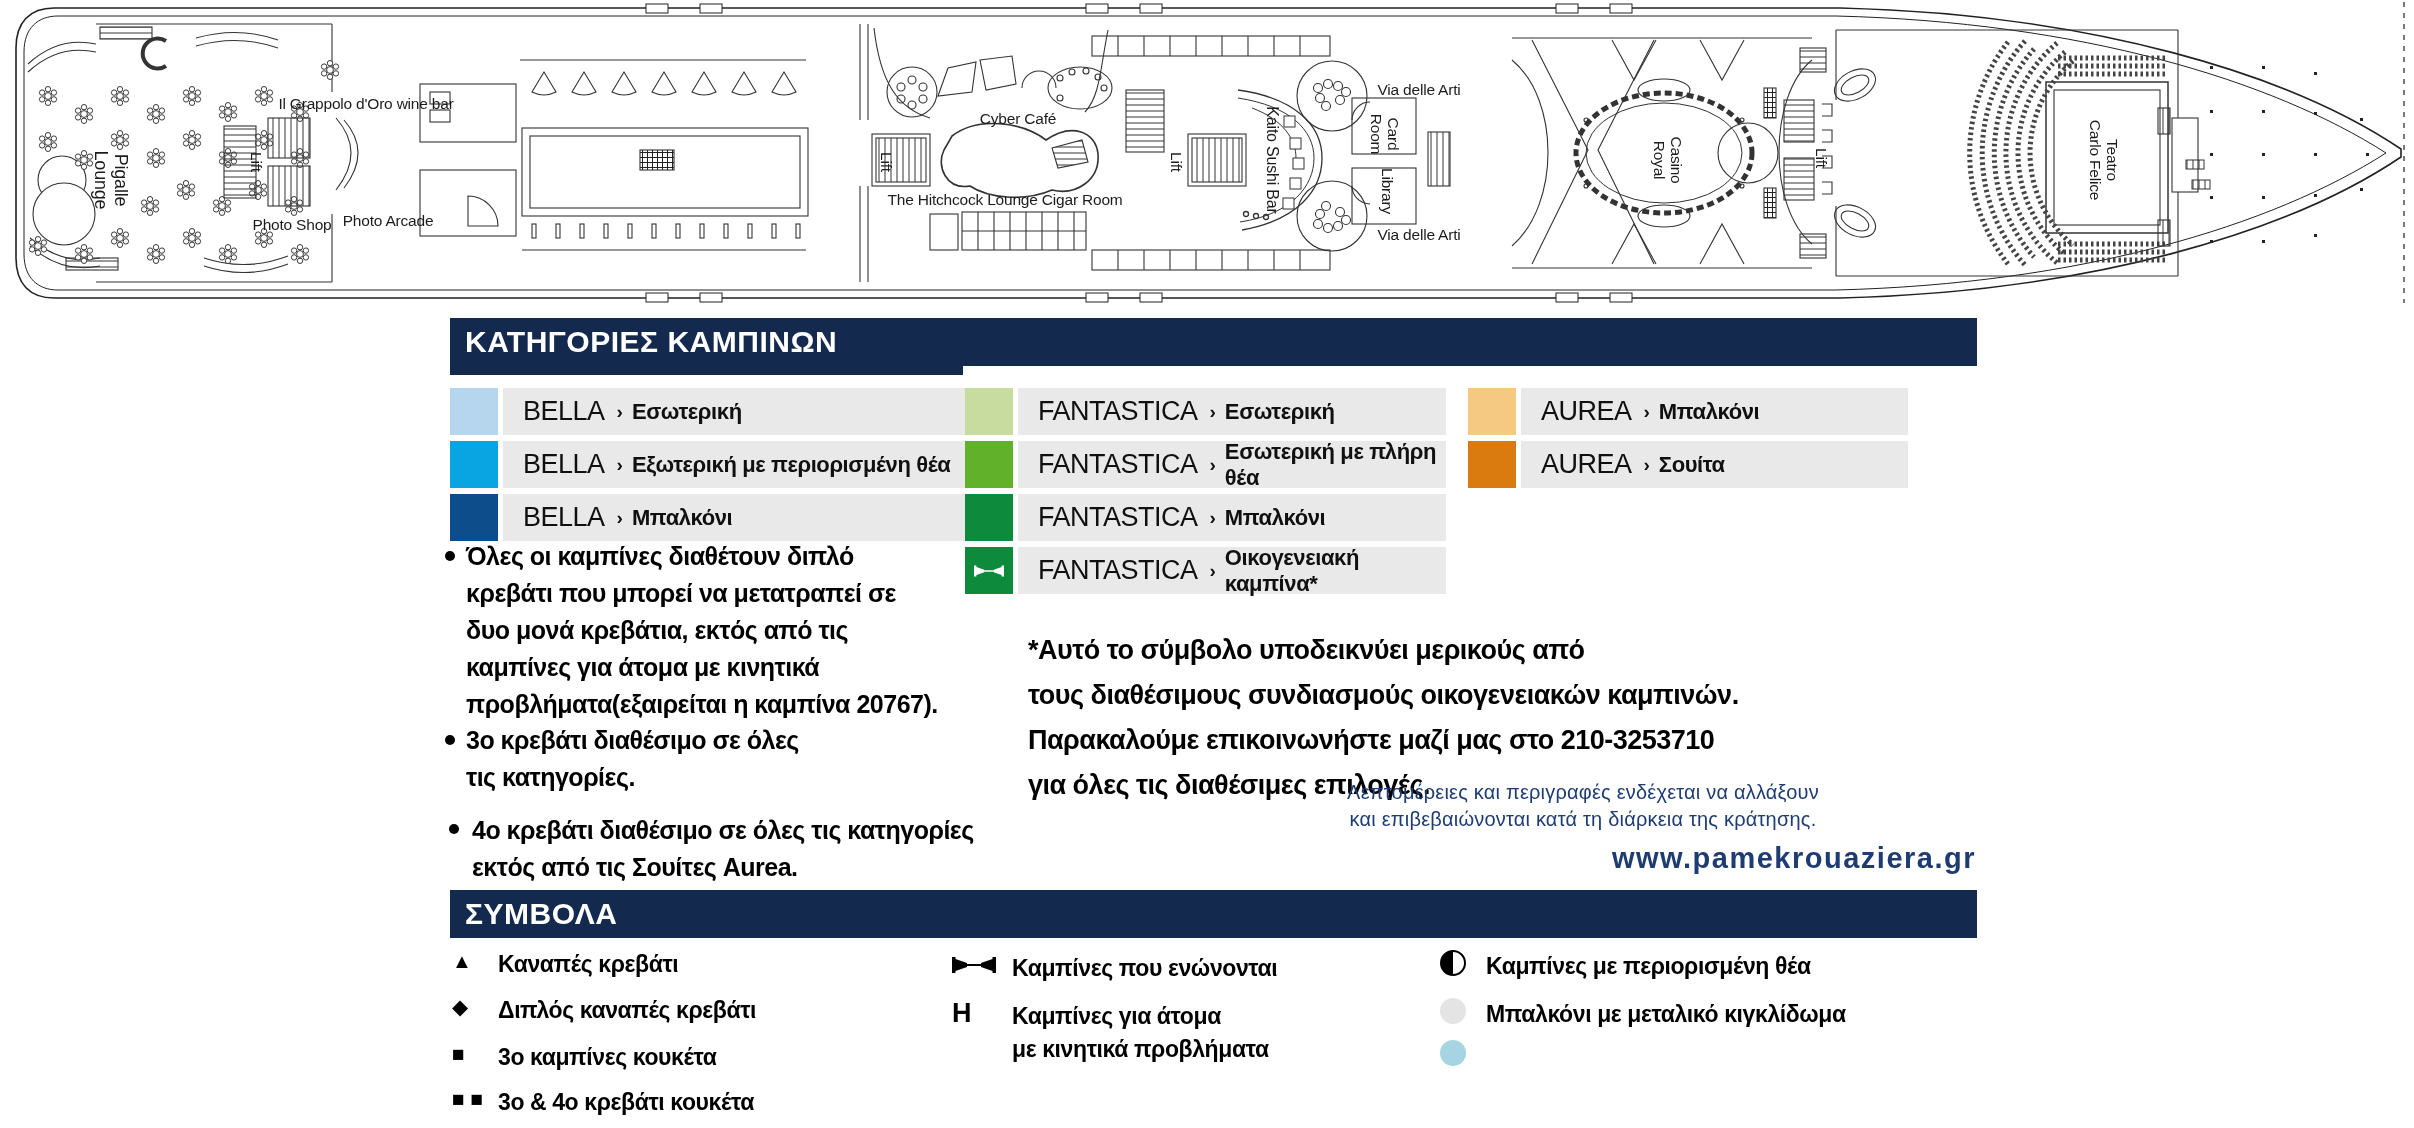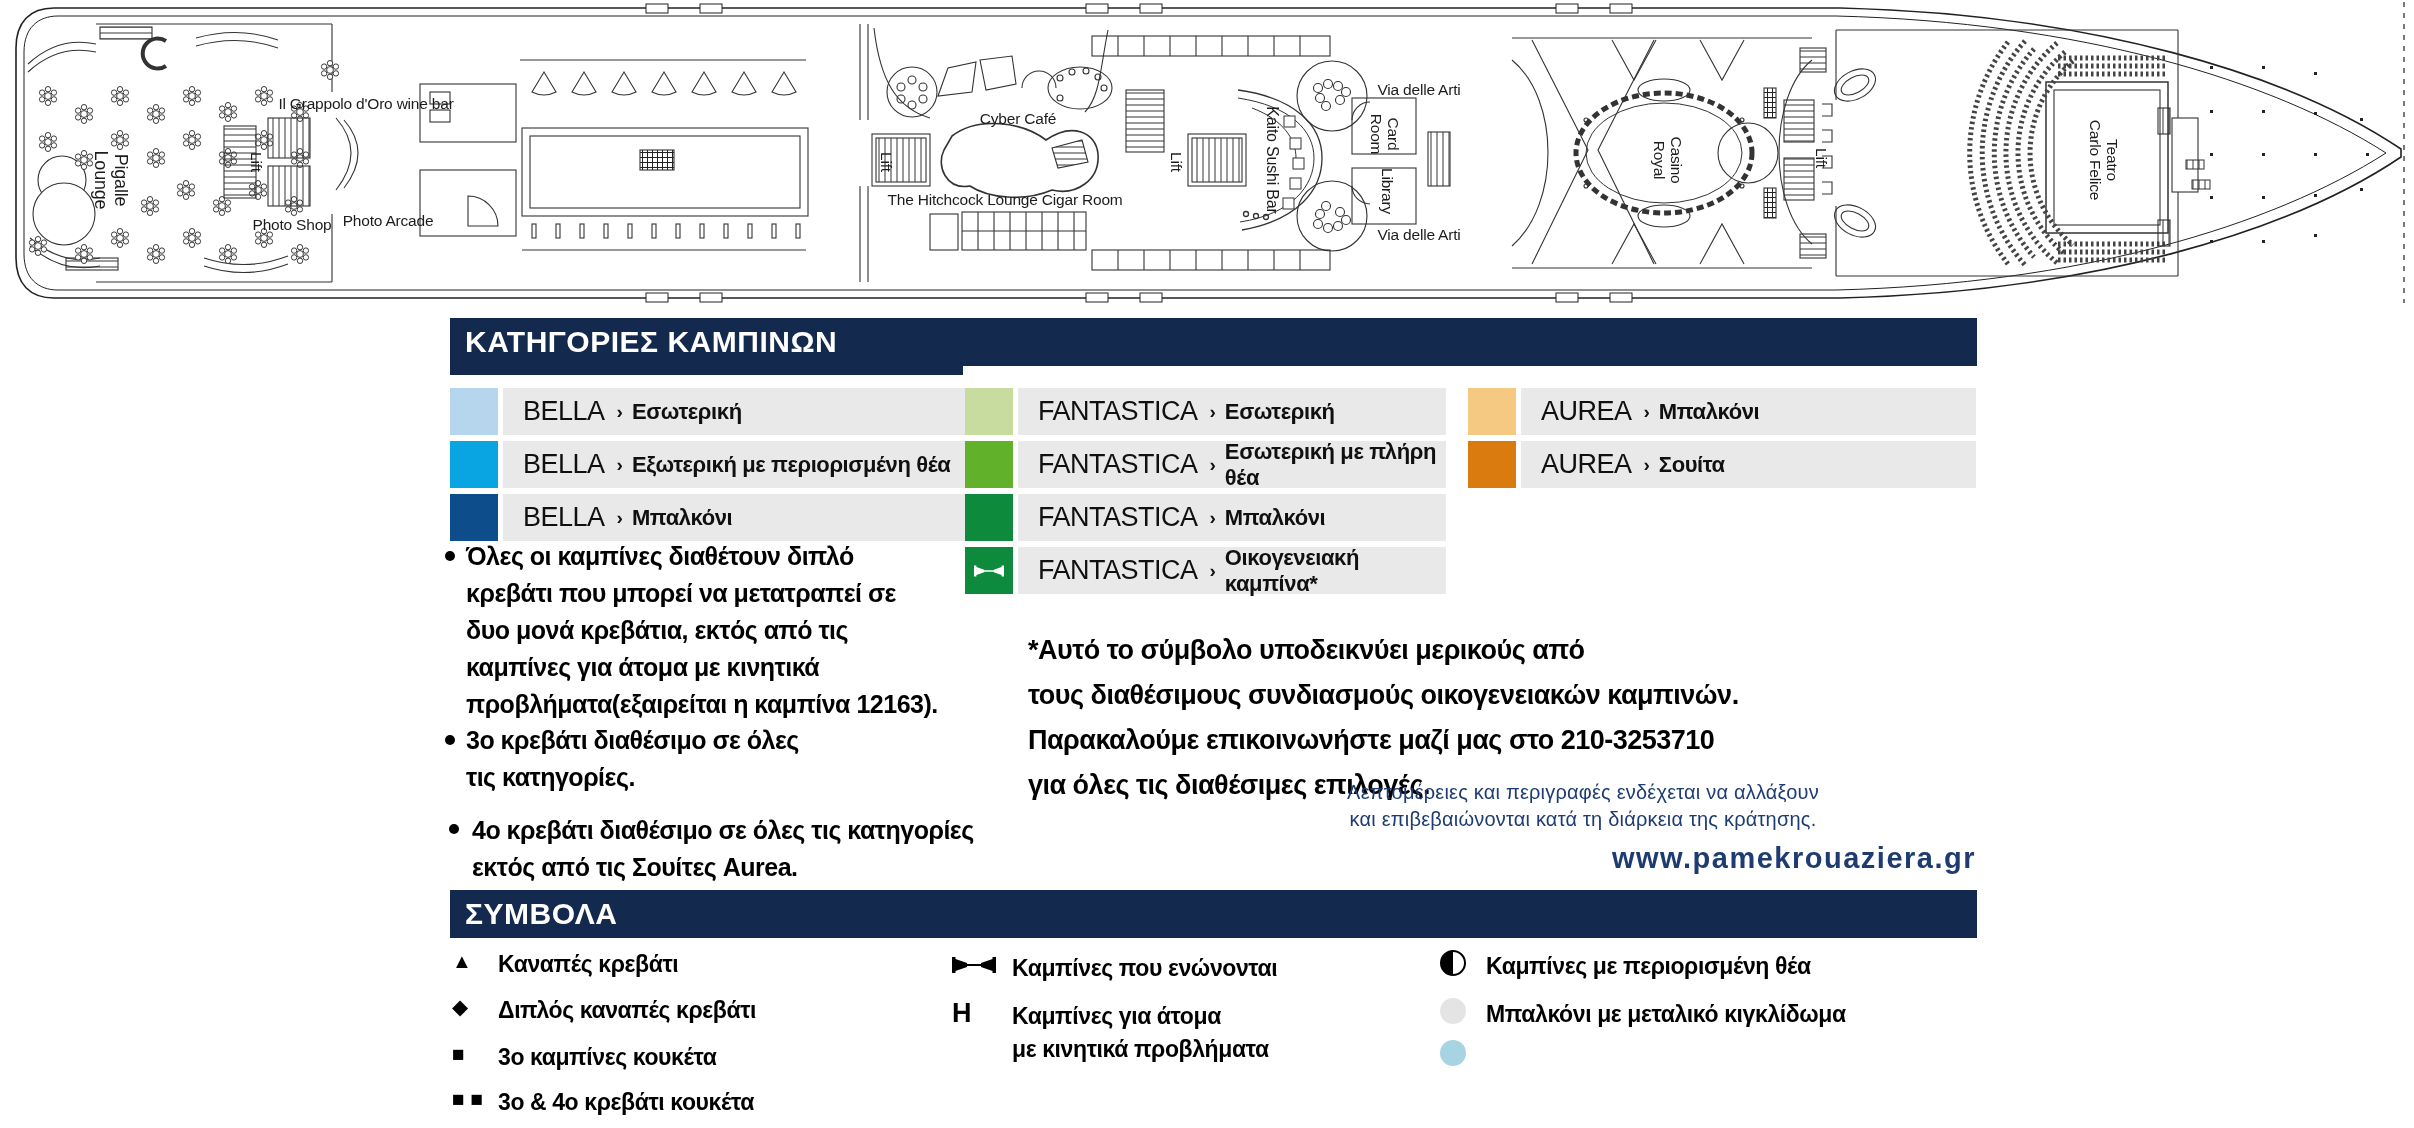--- a/index.html
+++ b/index.html
@@ -36,21 +36,21 @@
     font-size:30px;font-weight:bold;letter-spacing:0.5px;box-sizing:border-box;
   }
   #bar-categories{top:318px;}
   #bar-categories-ext{left:450px;top:366px;width:513px;height:9px;background:#14294e;}
   #bar-symbols{top:890px;}
 
   
   .cat-row{position:absolute;height:47px;display:flex;}
   .cat-row.c0{left:450px;width:563px;}
   .cat-row.c1{left:965px;width:481px;}
-  .cat-row.c2{left:1468px;width:508px;}
+  .cat-row.c2{left:1468px;width:440px;}
   .cat-row.y0{top:388px;} .cat-row.y1{top:441px;}
   .cat-row.y2{top:494px;} .cat-row.y3{top:547px;}
   .swatch{width:48px;height:47px;margin-right:5px;flex:none;
     display:flex;align-items:center;justify-content:center;}
   .cat-body{flex:1;background:#e9e9e9;display:flex;align-items:baseline;
     padding-left:20px;box-sizing:border-box;align-items:center;}
   .cat-name{font-size:27px;letter-spacing:-0.5px;color:#101010;}
   .cat-sep{font-size:19px;font-weight:bold;margin:0 9px 0 12px;color:#101010;}
   .cat-desc{font-size:22px;font-weight:bold;letter-spacing:-0.4px;color:#101010;}
 
@@ -490,21 +490,21 @@
       <span class="cat-sep">›</span>
       <span class="cat-desc">Σουίτα</span>
     </div>
 </div>
 
 <div class="note-dot" id="dot-0"></div>
 <div class="note" id="note-0">Όλες οι καμπίνες διαθέτουν διπλό
 κρεβάτι που μπορεί να μετατραπεί σε
 δυο μονά κρεβάτια, εκτός από τις
 καμπίνες για άτομα με κινητικά
-προβλήματα(εξαιρείται η καμπίνα 12163).</div>
+προβλήματα(εξαιρείται η καμπίνα 20767).</div>
 <div class="note-dot" id="dot-1"></div>
 <div class="note" id="note-1">3ο κρεβάτι διαθέσιμο σε όλες
 τις κατηγορίες.</div>
 <div class="note-dot" id="dot-2"></div>
 <div class="note" id="note-2">4ο κρεβάτι διαθέσιμο σε όλες τις κατηγορίες
 εκτός από τις Σουίτες Aurea.</div>
 <div id="asterisk-note">*Αυτό το σύμβολο υποδεικνύει μερικούς από
 τους διαθέσιμους συνδιασμούς οικογενειακών καμπινών.
 Παρακαλούμε επικοινωνήστε μαζί μας στο 210-3253710
 για όλες τις διαθέσιμες επιλογές.</div>

